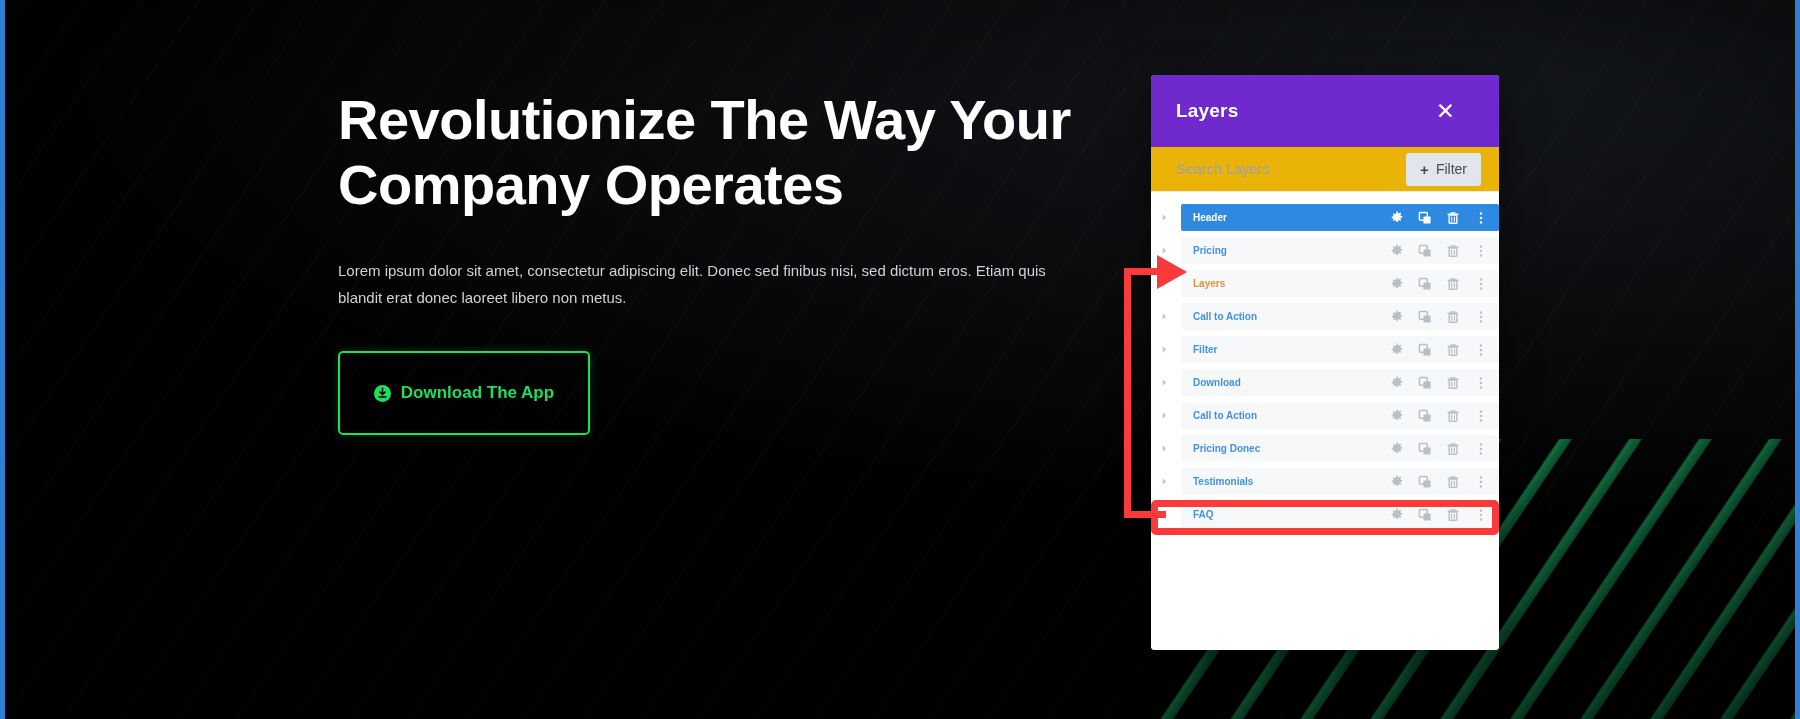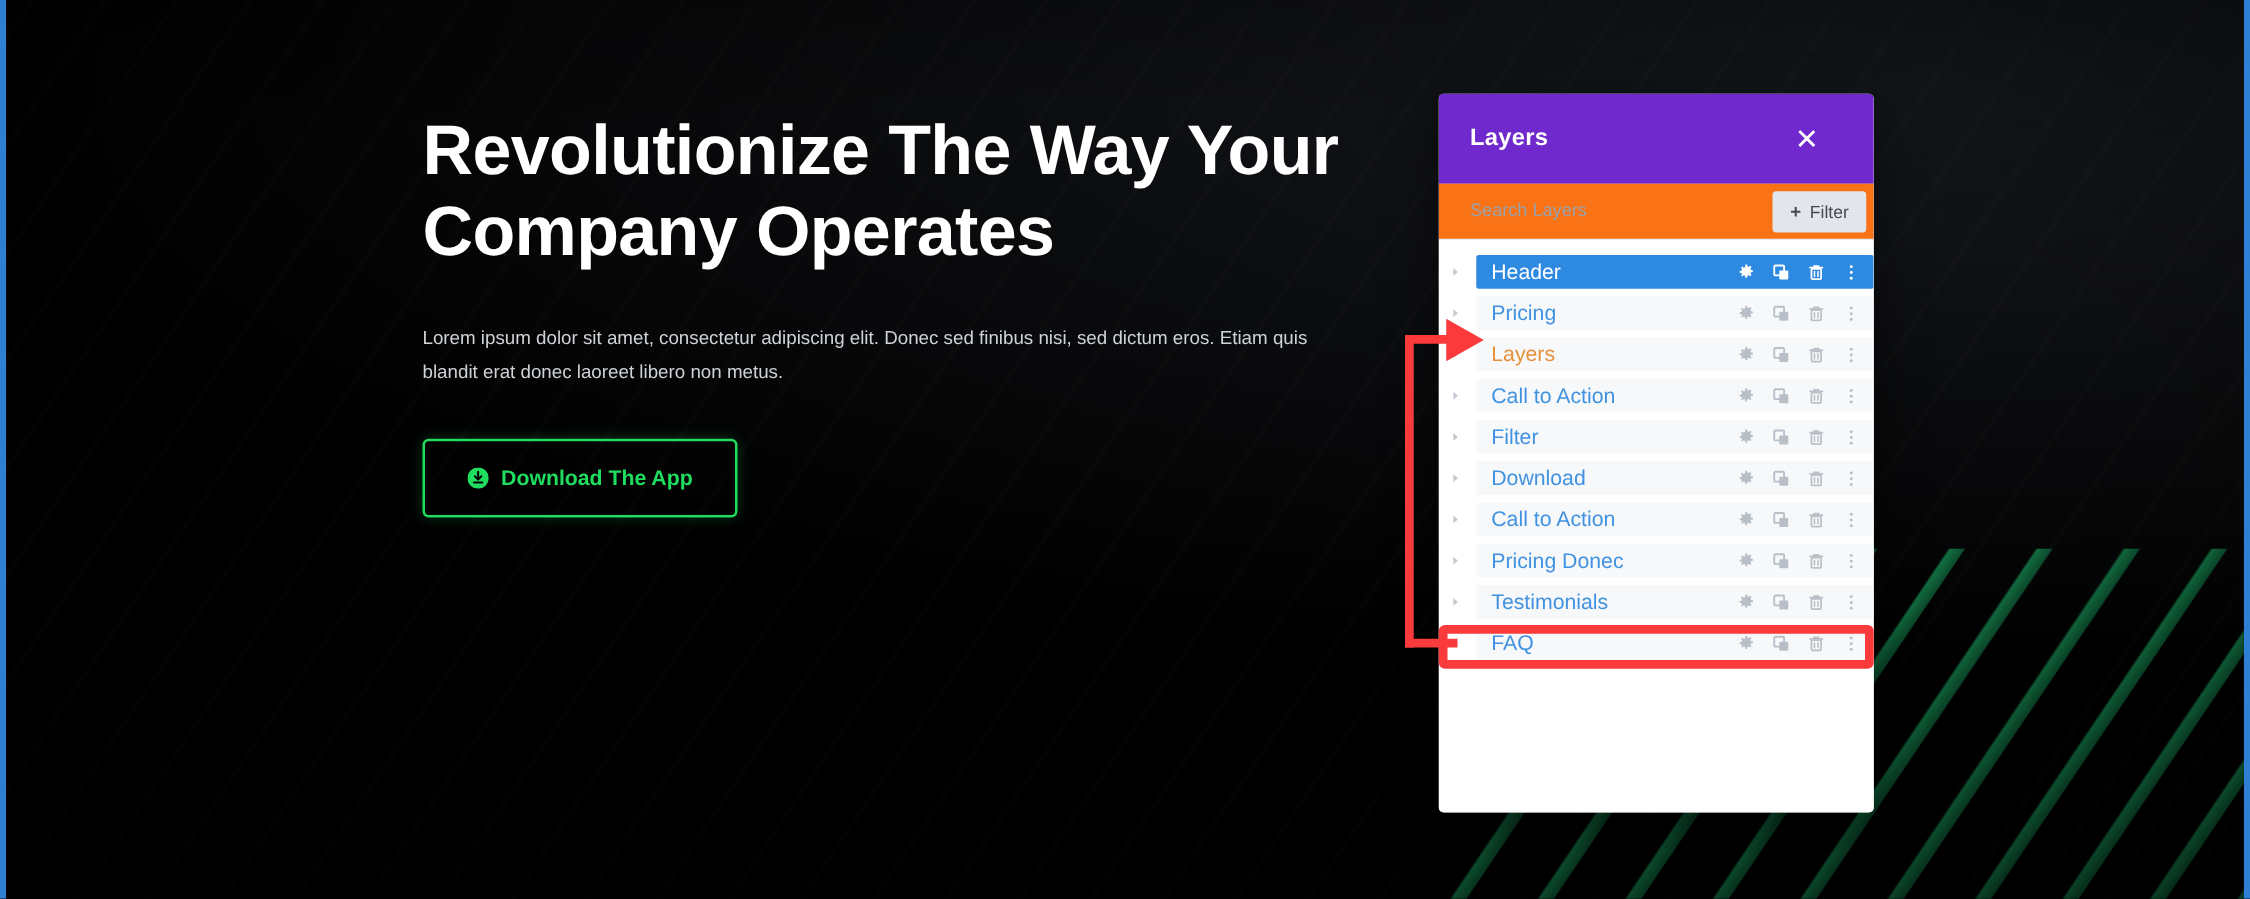--- a/index.html
+++ b/index.html
@@ -96,21 +96,21 @@
   }
 
   
   .cta-wrap { margin-top: 40px; }
   .cta-btn {
     display: inline-flex;
     align-items: center;
     justify-content: center;
     gap: 10px;
     width: 252px;
-    height: 63px;
+    height: 84px;
     background: transparent;
     border: 2px solid #1fdd5e;
     border-radius: 5px;
     color: #1fdd5e;
     font-size: 17px;
     font-weight: 700;
     cursor: pointer;
     font-family: "Liberation Sans", sans-serif;
     box-shadow: 0 0 10px rgba(31,221,94,.22), inset 0 0 10px rgba(31,221,94,.05);
   }
@@ -152,25 +152,25 @@
     color: #fff;
     font-size: 23px;
     line-height: 1;
     cursor: pointer;
     padding: 2px 4px;
     font-family: "Liberation Sans", sans-serif;
   }
 
   .panel-search-bar {
     height: 45px;
-    background: #f97316;
+    background: #eab308;
     display: flex;
     align-items: center;
     justify-content: space-between;
-    padding: 0 6px 0 25px;
+    padding: 0 18px 0 25px;
     flex: none;
     border-bottom: 1px solid #e6e9ee;
   }
   .search-input {
     flex: 1;
     border: none;
     outline: none;
     background: transparent;
     font-size: 14.5px;
     color: #3b4049;
@@ -239,22 +239,22 @@
     display: flex;
     align-items: center;
     height: 27px;
     background: #f6f8fa;
     border-radius: 2px;
     padding: 0 9px 0 12px;
     margin-left: 10px;
   }
   .layer-row .lname {
     flex: 1;
-    font-size: 17px;
-    font-weight: 400;
+    font-size: 10px;
+    font-weight: 700;
     color: #4192e0;
     white-space: nowrap;
     overflow: hidden;
     text-overflow: ellipsis;
   }
   .layer-row .lname.accent-orange { color: #e8903a; }
 
   .row-actions {
     display: flex;
     align-items: center;

